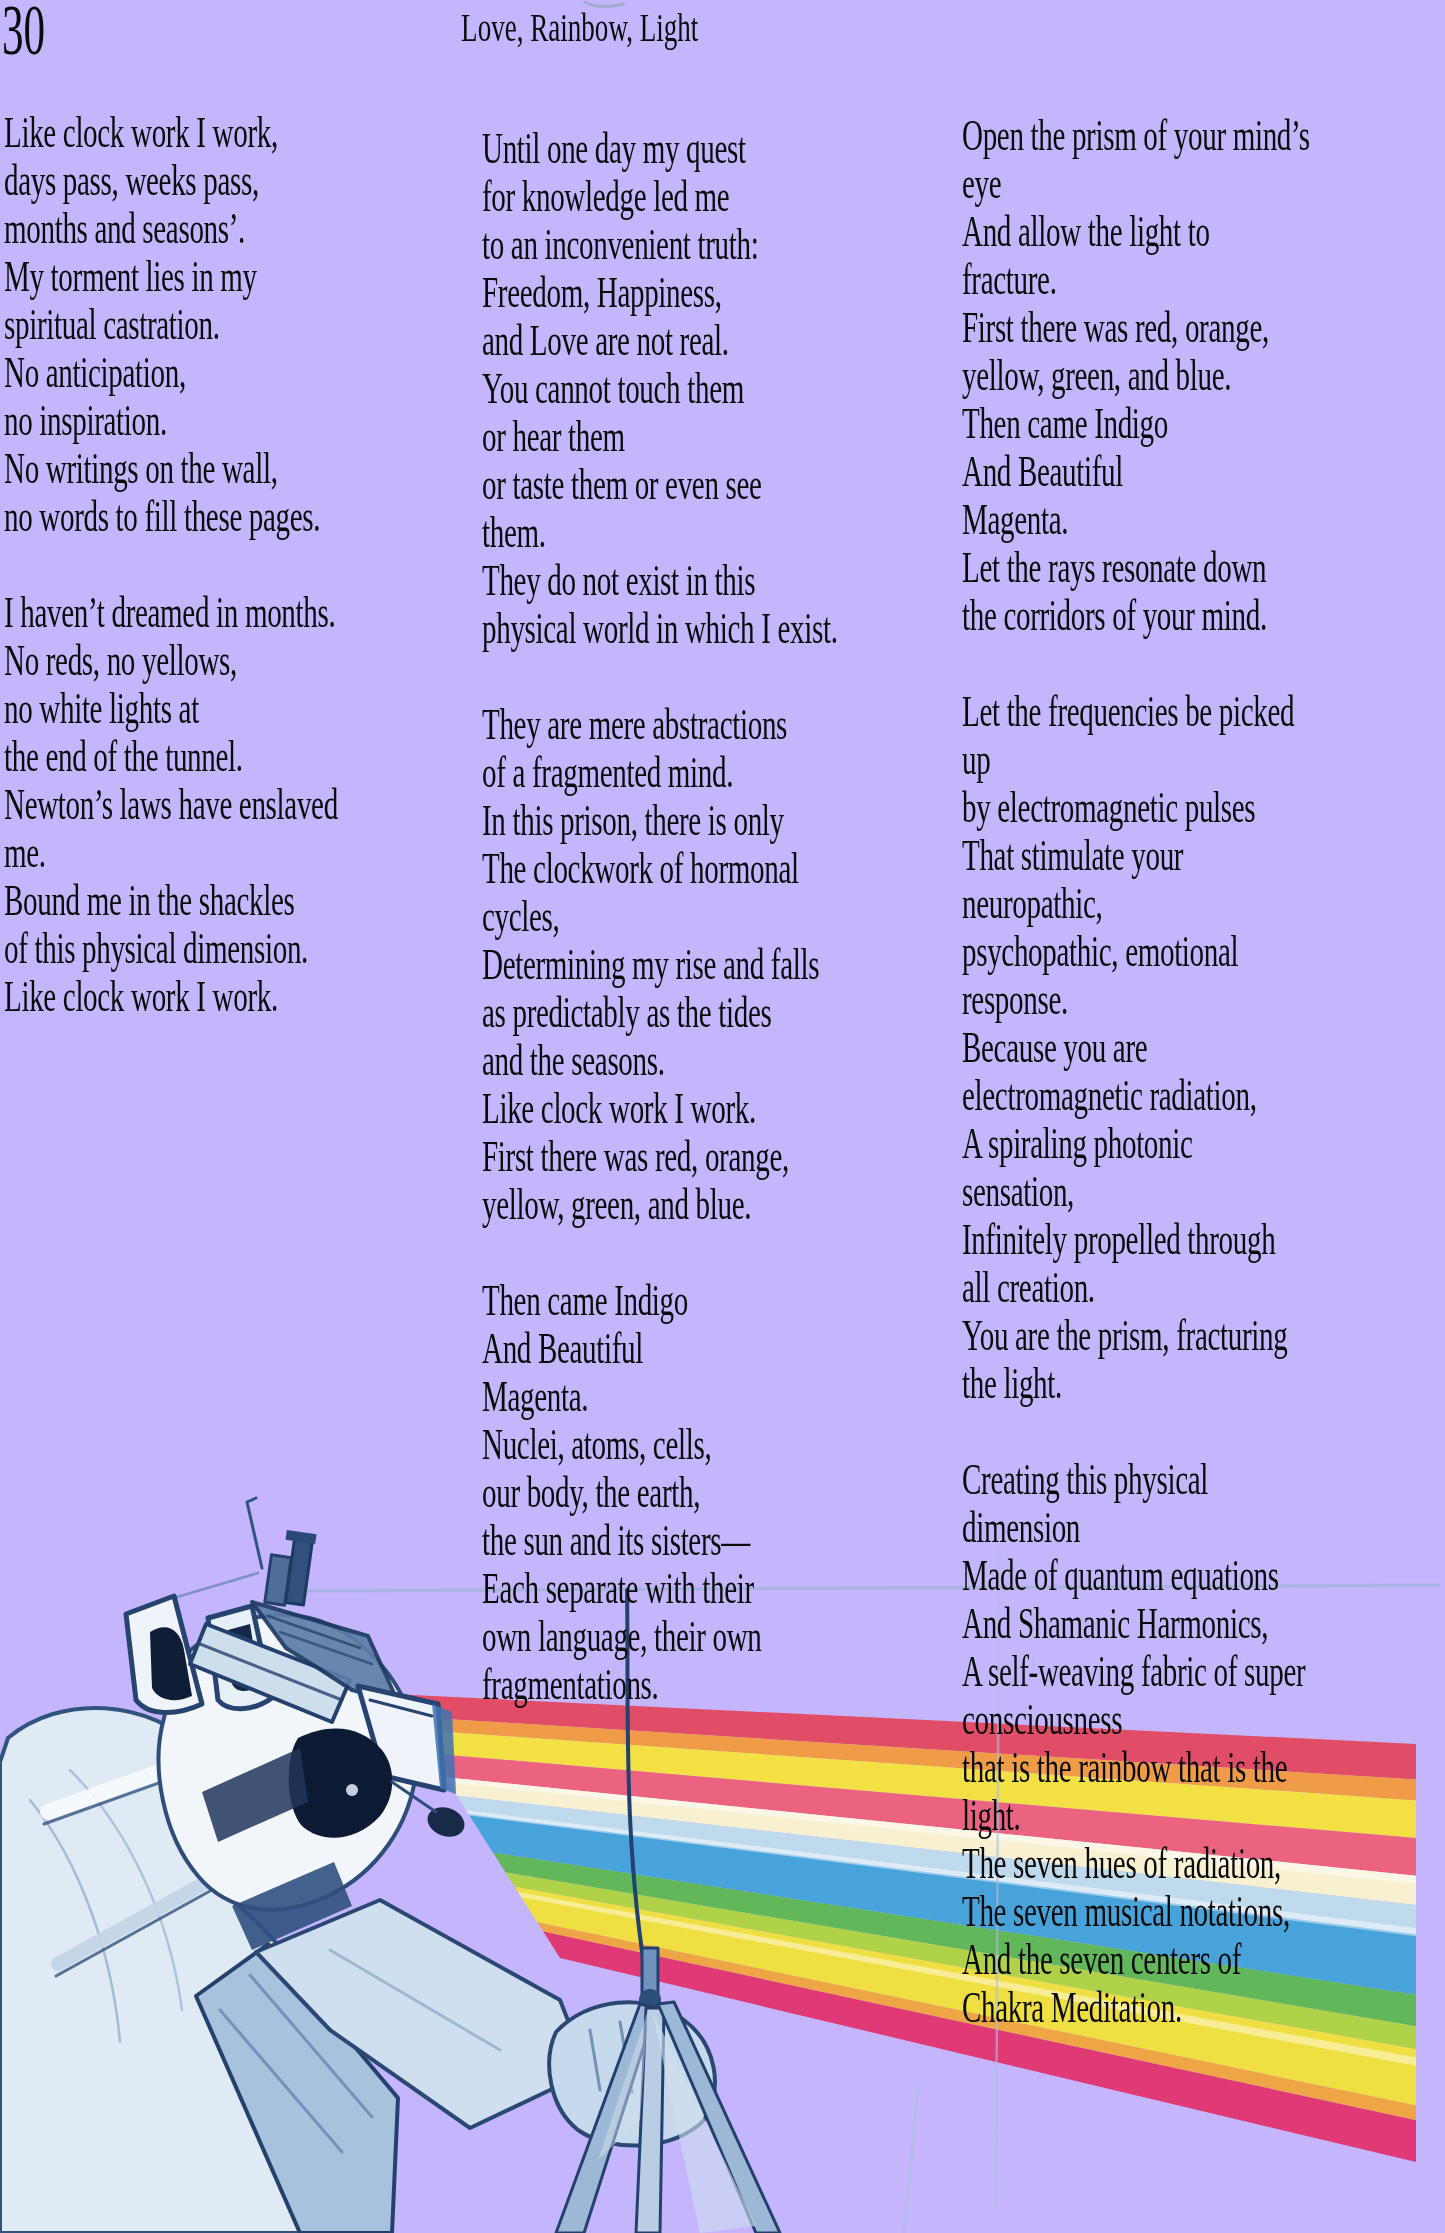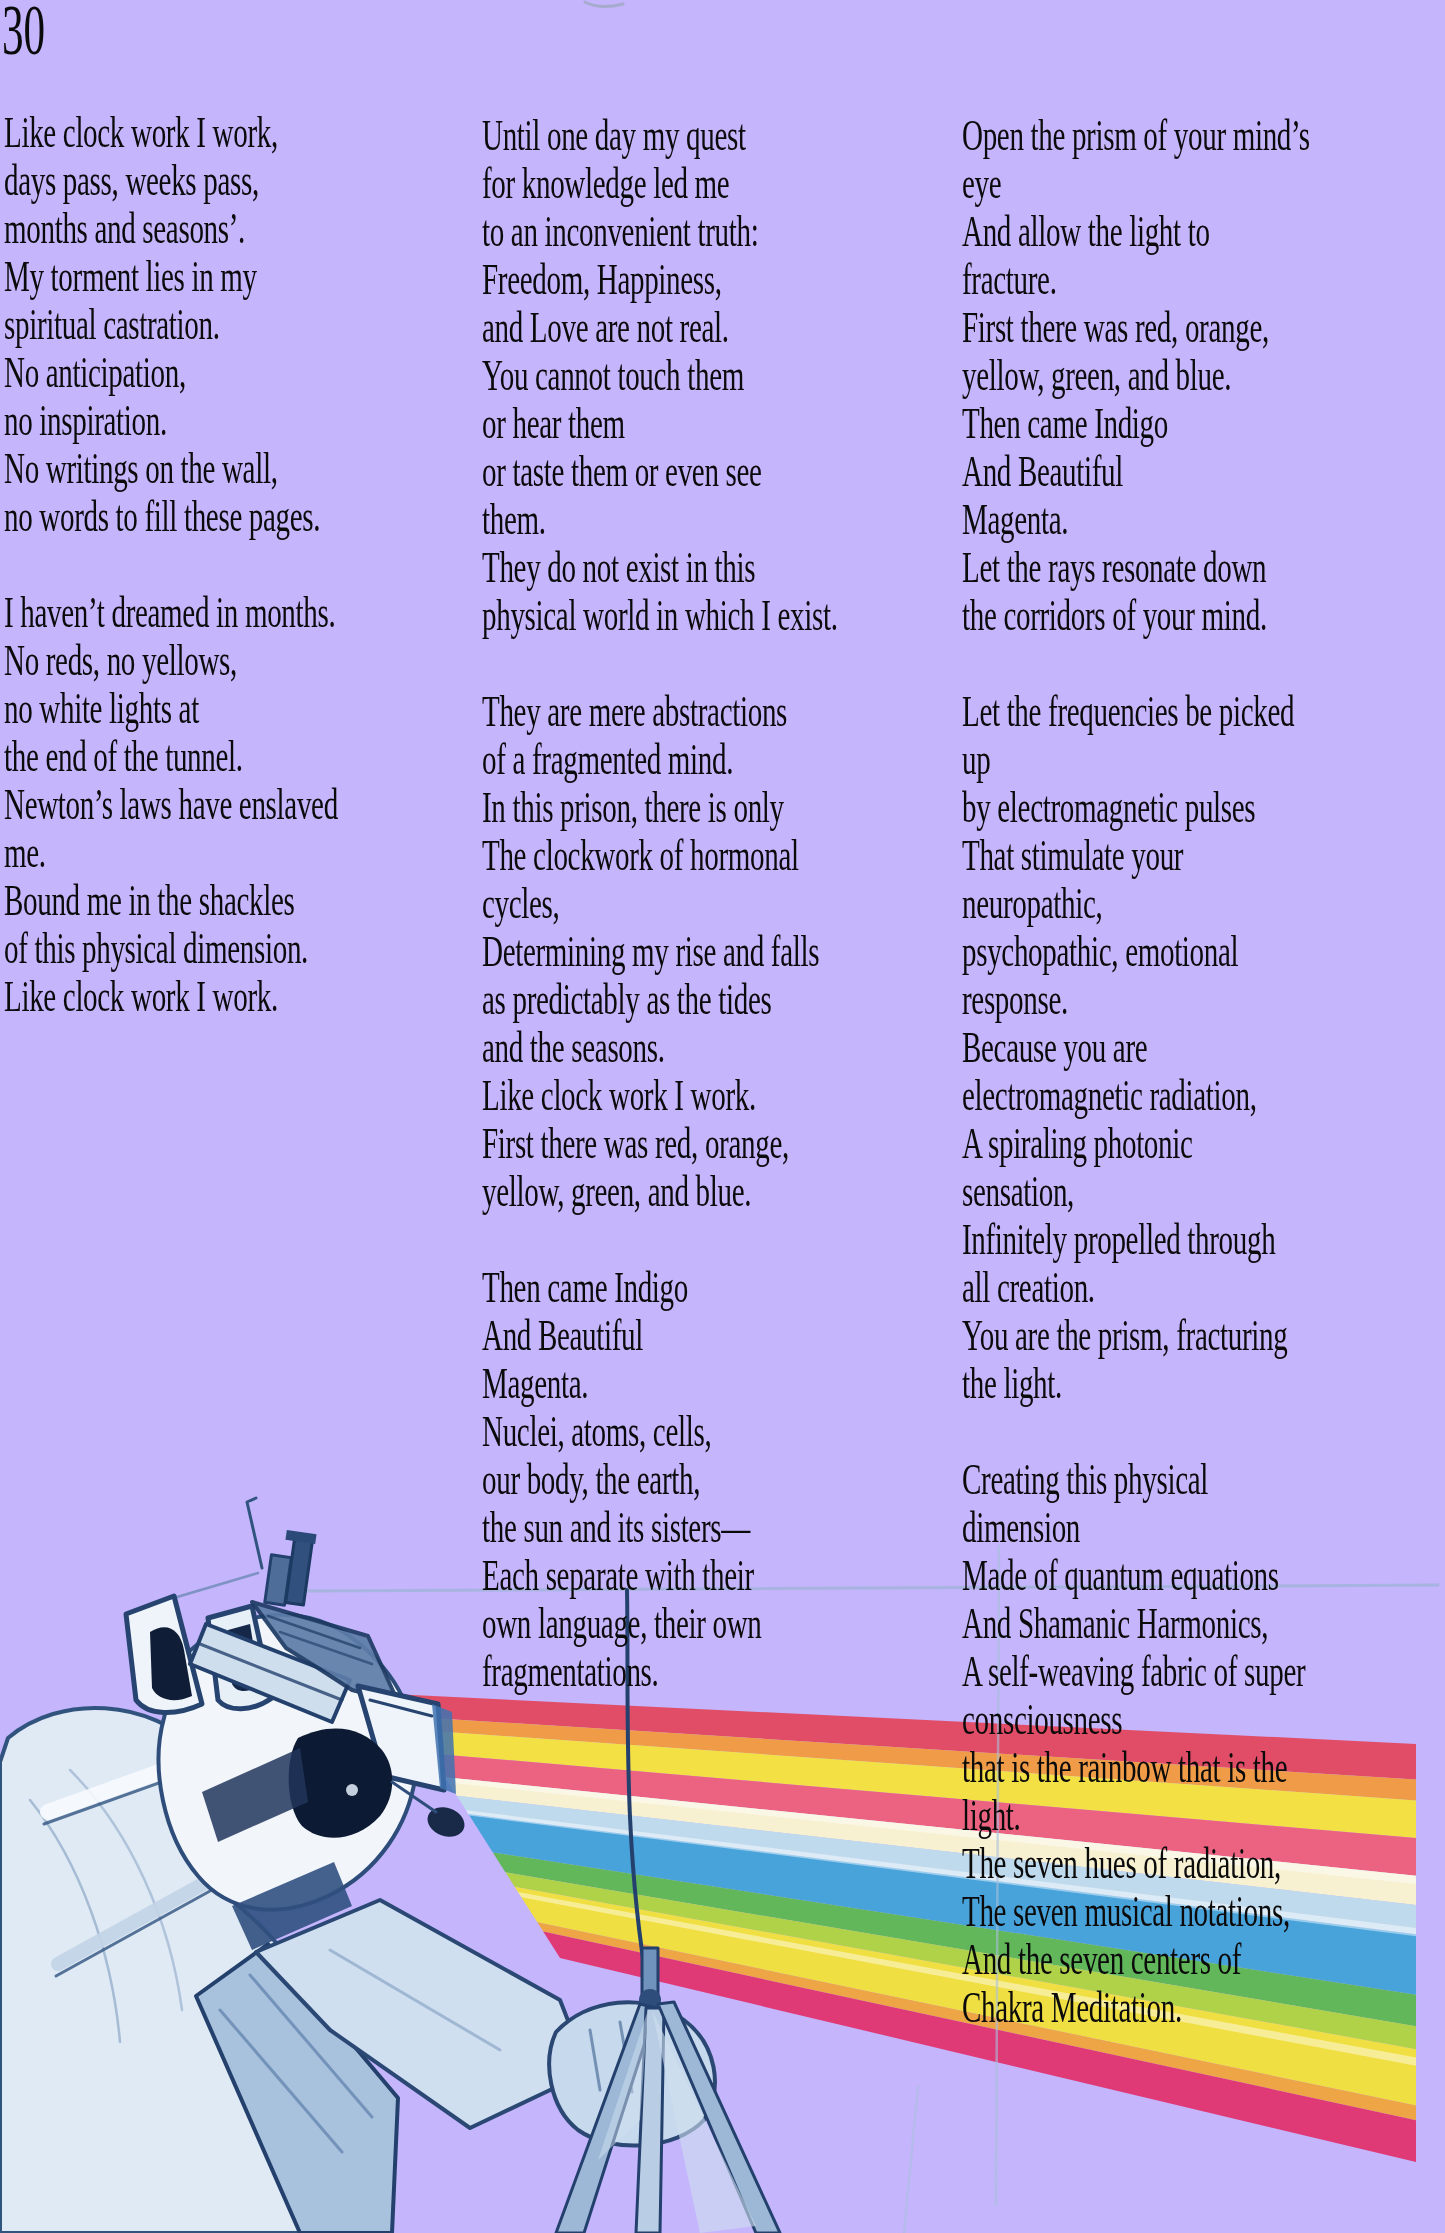--- a/index.html
+++ b/index.html
@@ -11,21 +11,21 @@
   .page-number {
     position:absolute; left:2px; top:-6px; z-index:3;
     font-size:72px; line-height:72px; font-weight:400;
     transform:scaleX(0.60); transform-origin:0 0; white-space:nowrap;
   }
   .title-wrap { position:absolute; left:280px; top:4px; width:600px; z-index:3; text-align:center; }
   .title-line { display:block; font-size:41px; line-height:47px; font-weight:500; }
   .title-line > span { display:inline-block; transform:scaleX(0.66); transform-origin:50% 50%; white-space:nowrap; }
   .col { position:absolute; z-index:2; width:740px; }
   .col-1 { left:4px;   top:109px; }
-  .col-2 { left:482px; top:112px; }
+  .col-2 { left:482px; top:125px; }
   .col-3 { left:962px; top:112px; }
   .pline {
     height:48px; line-height:48px; font-size:44px; letter-spacing:-0.5px;
     white-space:nowrap; transform:scaleX(0.66); transform-origin:0 0;
   }
   .pline.gap {  }
 </style>
 </head>
 <body>
 
@@ -124,20 +124,21 @@
         <path d="M658 2004 L756 2233 L780 2233 L674 2002 Z" fill="#9db8d6" stroke="#24416e" stroke-width="3"></path>
         <path d="M652 2010 L700 2233 L756 2226 Z" fill="#cfe0ef" opacity="0.6"></path>
         <path d="M648 2010 L598 2160 L640 2120 Z" fill="#cfe0ef" opacity="0.5"></path>
       </g>
     </g>
   </svg>
 
   <div class="page-number">30</div>
 
   <div class="title-wrap">
+    <div class="title-line"><span>Love, Rainbow, Light</span></div>
   </div>
 
   <div class="col col-1" id="col-1">
       <div>
         <div class="pline">Like clock work I work,</div>
         <div class="pline">days pass, weeks pass,</div>
         <div class="pline">months and seasons’.</div>
         <div class="pline">My torment lies in my</div>
         <div class="pline">spiritual castration.</div>
         <div class="pline">No anticipation,</div>

